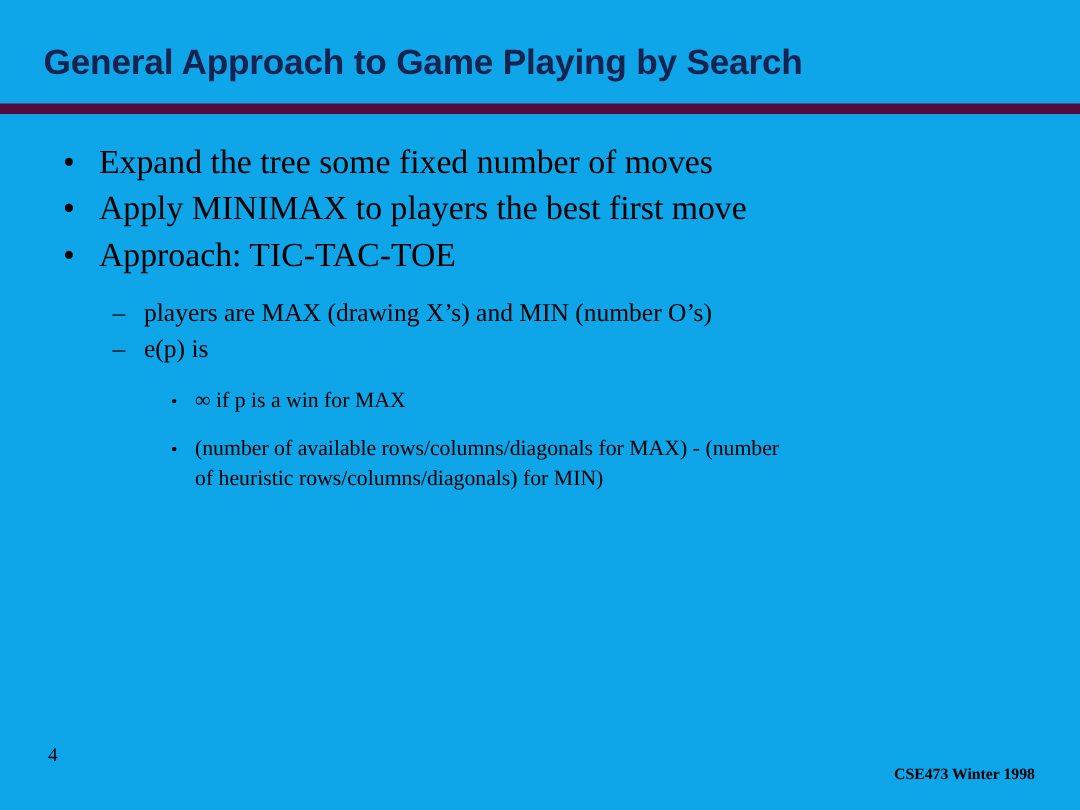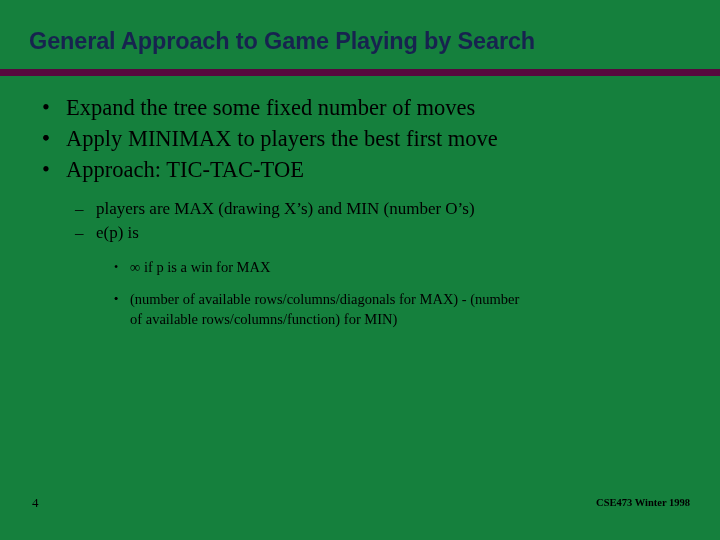--- a/index.html
+++ b/index.html
@@ -131,33 +131,33 @@
     left: 32px;
     top: 0;
     font-family: "Liberation Serif", serif;
     font-size: 13px;
     line-height: 18px;
     color: #000000;
   }
   #footer-note {
     position: absolute;
     right: 30px;
-    top: 2px;
+    top: 16px;
     font-family: "Liberation Serif", serif;
     font-weight: bold;
     font-size: 10.5px;
     line-height: 14px;
     color: #000000;
     white-space: nowrap;
   }
 </style>
 </head>
 <body>
 
-<div id="slide" style="background: #15803d;">
+<div id="slide" style="background: #0ea5e9;">
 
   <div id="title-block">
     <div id="slide-title" style="color: rgb(23, 35, 79);">General Approach to Game Playing by Search</div>
   </div>
 
   <div id="title-rule" style="background: rgb(87, 10, 62);"></div>
 
   <div id="body-block">
 
     <div class="lvl1">
@@ -194,21 +194,21 @@
       <span class="txt">∞ if p is a win for MAX</span>
     </div>
 
     <div class="lvl3 gap-lvl3">
       <span class="dot3">•</span>
     </div>
 
     <div class="lvl3 gap-lvl3">
       <span class="dot3">•</span>
       <span class="txt">(number of available rows/columns/diagonals for MAX) - (number</span>
-      <span class="wrapline">of available rows/columns/function) for MIN)</span>
+      <span class="wrapline">of heuristic rows/columns/diagonals) for MIN)</span>
     </div>
 
   </div>
 
   <div id="footer">
     <div id="slide-number">4</div>
     <div id="footer-note">CSE473 Winter 1998</div>
   </div>
 
 </div>

